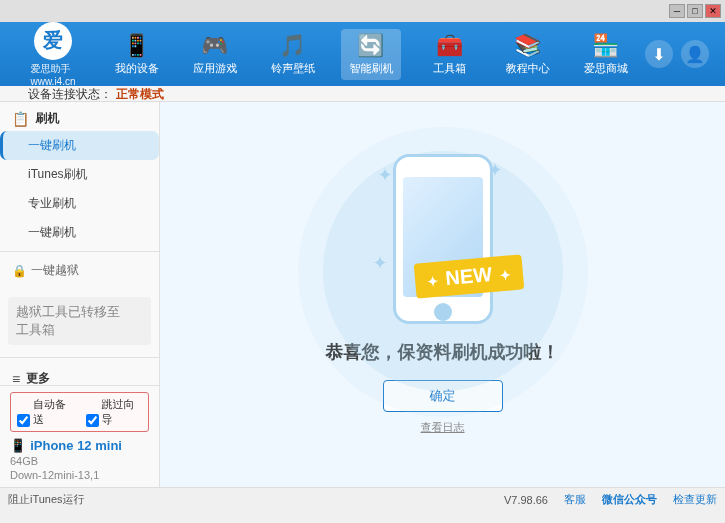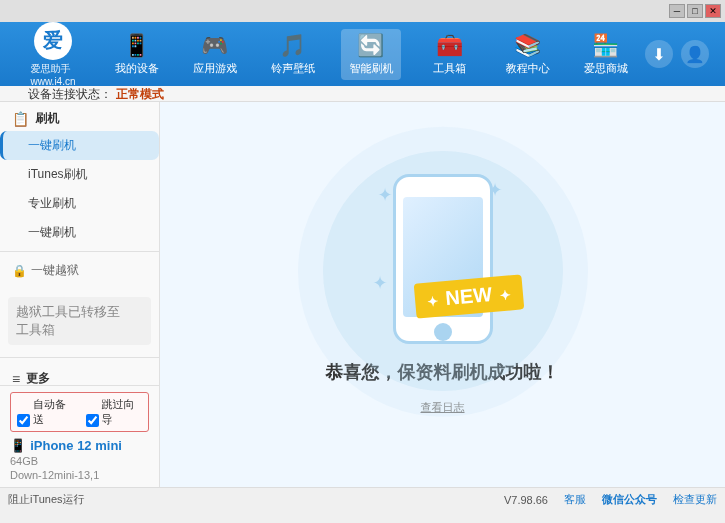--- a/index.html
+++ b/index.html
@@ -467,20 +467,21 @@
       </div>
       <div class="new-badge">
         <span style="font-size:13px; margin-right:2px;">✦</span>
         <span>NEW</span>
         <span style="font-size:13px; margin-left:2px;">✦</span>
       </div>
     </div>
 
     <div class="success-text">恭喜您，保资料刷机成功啦！</div>
 
+    <div class="confirm-btn">确定</div>
 
     <div class="view-log-link">查看日志</div>
   </div>
 </div>
 
 <div class="bottom-bar">
   <div class="bottom-left">
     <span>阻止iTunes运行</span>
   </div>
   <div class="bottom-right">

